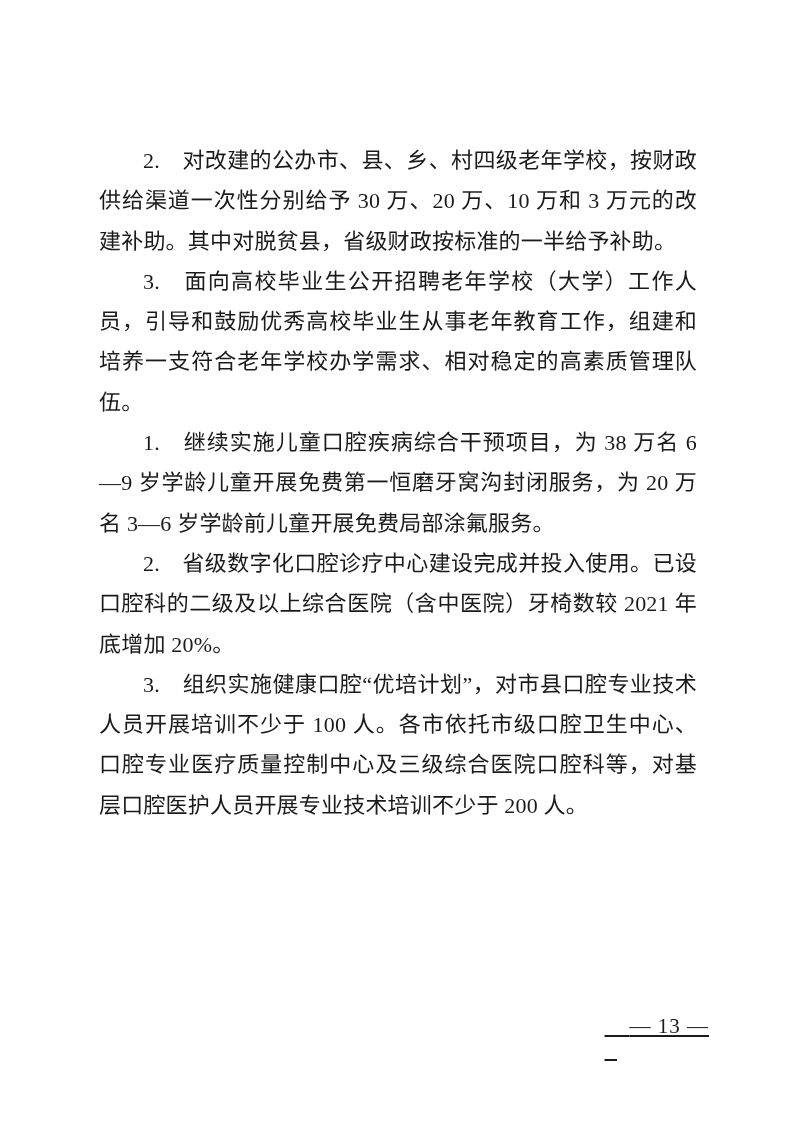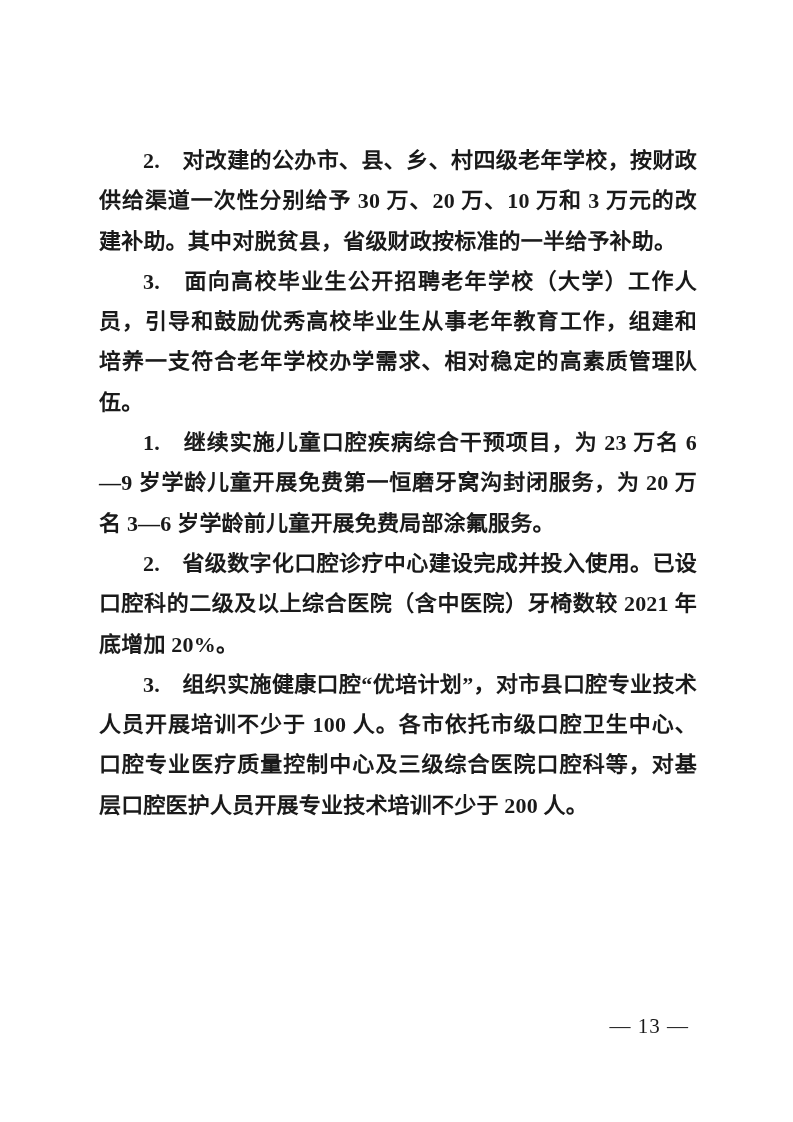--- a/index.html
+++ b/index.html
@@ -14,49 +14,49 @@
     background: #ffffff;
     overflow: hidden;
     font-family: "Liberation Serif", "DejaVu Serif", serif;
     color: #1a1a1a;
   }
   .content {
     position: absolute;
     left: 99px;
     top: 141px;
     width: 598px;
-    font-weight: bold;
   }
   .para {
     margin: 0;
     font-size: 22px;
     line-height: 40.3px;
     text-align: justify;
     text-indent: 2em;
     letter-spacing: 0.2px;
     word-break: break-all;
   }
   .page-number {
     position: absolute;
     top: 990px;
-    right: 104px;
+    right: 84px;
     font-size: 21px;
     line-height: 24px;
     color: #1a1a1a;
     letter-spacing: 1px;
     white-space: pre;
+    text-decoration: underline;
   }
 </style>
 </head>
 <body>
 
 <div class="page">
   <main class="content">
     <p class="para">2.　对改建的公办市、县、乡、村四级老年学校，按财政供给渠道一次性分别给予 30 万、20 万、10 万和 3 万元的改建补助。其中对脱贫县，省级财政按标准的一半给予补助。</p>
     <p class="para">3.　面向高校毕业生公开招聘老年学校（大学）工作人员，引导和鼓励优秀高校毕业生从事老年教育工作，组建和培养一支符合老年学校办学需求、相对稳定的高素质管理队伍。</p>
-    <p class="para">1.　继续实施儿童口腔疾病综合干预项目，为 23 万名 6—9 岁学龄儿童开展免费第一恒磨牙窝沟封闭服务，为 20 万名 3—6 岁学龄前儿童开展免费局部涂氟服务。</p>
+    <p class="para">1.　继续实施儿童口腔疾病综合干预项目，为 38 万名 6—9 岁学龄儿童开展免费第一恒磨牙窝沟封闭服务，为 20 万名 3—6 岁学龄前儿童开展免费局部涂氟服务。</p>
     <p class="para">2.　省级数字化口腔诊疗中心建设完成并投入使用。已设口腔科的二级及以上综合医院（含中医院）牙椅数较 2021 年底增加 20%。</p>
     <p class="para">3.　组织实施健康口腔“优培计划”，对市县口腔专业技术人员开展培训不少于 100 人。各市依托市级口腔卫生中心、口腔专业医疗质量控制中心及三级综合医院口腔科等，对基层口腔医护人员开展专业技术培训不少于 200 人。</p>
   </main>
   <footer class="page-number">
     <span>— 13 —</span>
   </footer>
 </div>
 
 </body></html>

